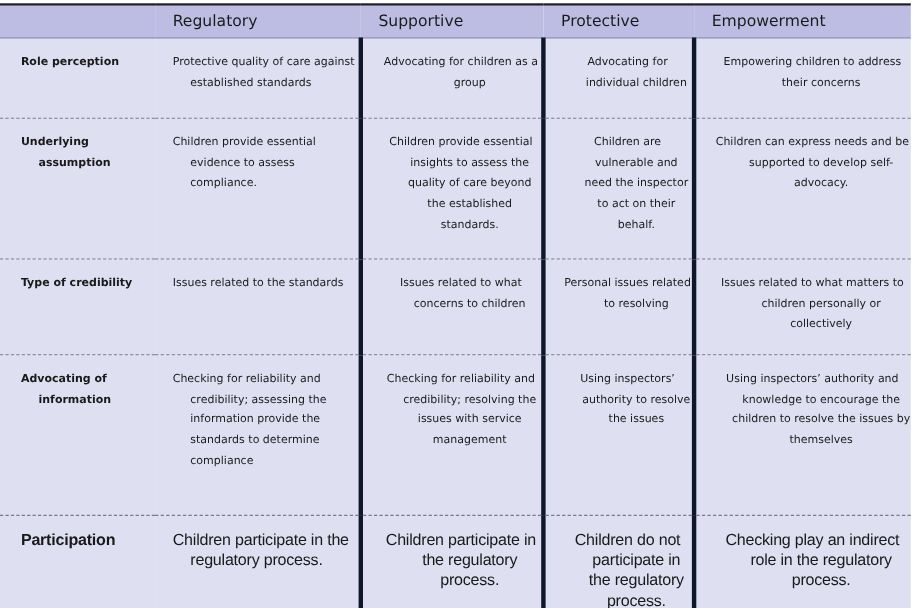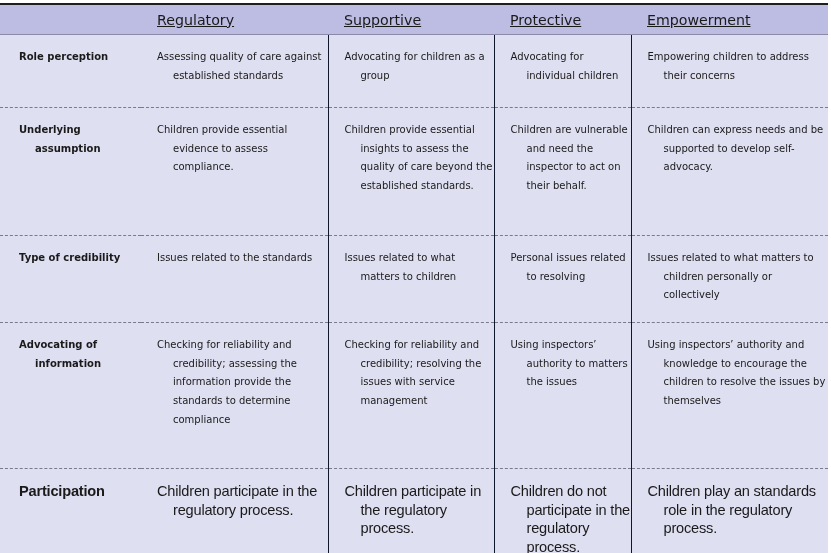--- a/index.html
+++ b/index.html
@@ -2,40 +2,40 @@
 <html><head>
 <meta charset="utf-8">
 <style>
   html, body { margin: 0; padding: 0; background: #ffffff; }
   body { width: 831px; height: 553px; overflow: hidden; position: relative; font-family: "DejaVu Sans", sans-serif; }
   .table-wrap { position: absolute; left: 0; top: 3px; width: 828px; }
   table { border-collapse: collapse; width: 828px; table-layout: fixed; }
   thead tr { background: #bdbde3; }
   thead th {
     font-weight: normal; text-align: left; font-size: 14.2px; color: #1a1a1a;
-    height: 29px; padding: 0 0 0 0; vertical-align: middle; text-decoration: underline;
+    height: 29px; padding: 0 0 0 0; vertical-align: middle;
   }
   .top-rule { border-top: 2.5px solid #1e1e1e; }
   .head-rule { border-bottom: 1.5px solid #8a8aa8; }
   tbody tr { background: #dedff1; }
   tbody td {
     vertical-align: top; font-size: 10px; line-height: 18.7px; color: #1a1a1a;
     padding: 13px 0 0 0;
   }
   tbody tr.sep td { border-top: 1px dashed #7a7a8c; }
   tbody tr.last td { border-bottom: 2.5px solid #3a3a3a; }
   .rowhead { font-weight: bold; padding-left: 19px !important; }
   .cell { text-indent: -16px; padding-left: 16px; }
   .c0 { width: 141px; }
   .c1 { width: 187px; }
   .c2 { width: 166px; }
   .c3 { width: 137px; }
   .c4 { width: 197px; }
   td.col, th.col { padding-left: 16px; }
-  .divider { border-left: 1px solid #0f172a; }
+  .divider { border-left: 4px solid #0f172a; text-align: center; }
   .participation td { font-family: "Liberation Sans", sans-serif; font-stretch: condensed; font-size: 14.6px; letter-spacing: -0.2px; }
 </style>
 </head>
 <body>
 
 <div class="table-wrap">
 <table>
   <colgroup>
     <col class="c0">
         <col class="c1">
@@ -49,21 +49,21 @@
       <th class="top-rule head-rule col">Regulatory</th>
       <th class="top-rule head-rule col">Supportive</th>
       <th class="top-rule head-rule col">Protective</th>
       <th class="top-rule head-rule col">Empowerment</th>
     </tr>
   </thead>
   <tbody>
     <tr style="height:73px">
       <td class="rowhead">Role perception</td>
       <td class="col">
-            <div class="cell">Assessing quality of care against established standards</div>
+            <div class="cell">Protective quality of care against established standards</div>
           </td>
       <td class="col divider">
             <div class="cell">Advocating for children as a group</div>
           </td>
       <td class="col divider">
             <div class="cell">Advocating for individual children</div>
           </td>
       <td class="col divider">
             <div class="cell">Empowering children to address their concerns</div>
           </td>
@@ -86,56 +86,56 @@
           </td>
     </tr>
     <tr class="sep" style="height:87px">
       <td class="rowhead">
             <div class="cell">Type of credibility</div>
           </td>
       <td class="col">
             <div class="cell">Issues related to the standards</div>
           </td>
       <td class="col divider">
-            <div class="cell">Issues related to what matters to children</div>
+            <div class="cell">Issues related to what concerns to children</div>
           </td>
       <td class="col divider">
             <div class="cell">Personal issues related to resolving</div>
           </td>
       <td class="col divider">
             <div class="cell">Issues related to what matters to children personally or collectively</div>
           </td>
     </tr>
     <tr class="sep" style="height:146px">
       <td class="rowhead">
             <div class="cell">Advocating of information</div>
           </td>
       <td class="col">
             <div class="cell">Checking for reliability and credibility; assessing the information provide the standards to determine compliance</div>
           </td>
       <td class="col divider">
             <div class="cell">Checking for reliability and credibility; resolving the issues with service management</div>
           </td>
       <td class="col divider">
-            <div class="cell">Using inspectors’ authority to matters the issues</div>
+            <div class="cell">Using inspectors’ authority to resolve the issues</div>
           </td>
       <td class="col divider">
             <div class="cell">Using inspectors’ authority and knowledge to encourage the children to resolve the issues by themselves</div>
           </td>
     </tr>
     <tr class="sep last participation" style="height:88px">
       <td class="rowhead">Participation</td>
       <td class="col">
             <div class="cell">Children participate in the regulatory process.</div>
           </td>
       <td class="col divider">
             <div class="cell">Children participate in the regulatory process.</div>
           </td>
       <td class="col divider">
             <div class="cell">Children do not participate in the regulatory process.</div>
           </td>
       <td class="col divider">
-            <div class="cell">Children play an standards role in the regulatory process.</div>
+            <div class="cell">Checking play an indirect role in the regulatory process.</div>
           </td>
     </tr>
   </tbody>
 </table>
 </div>
 
 </body></html>

